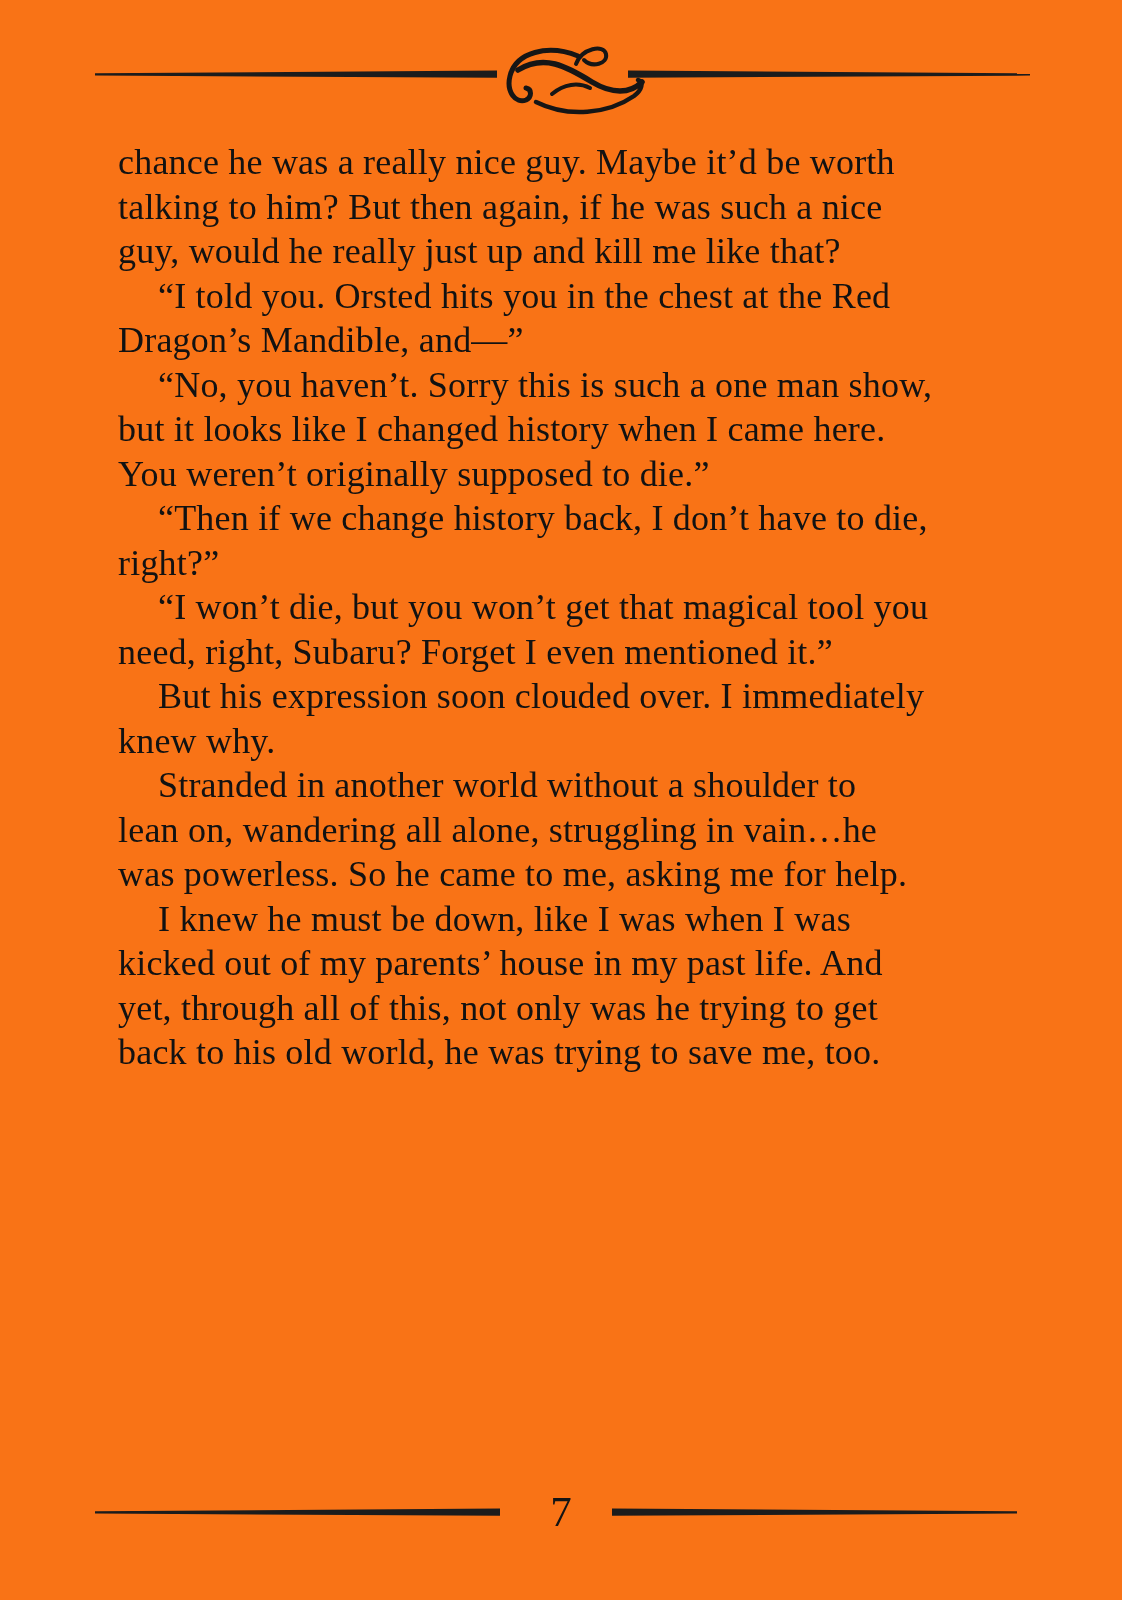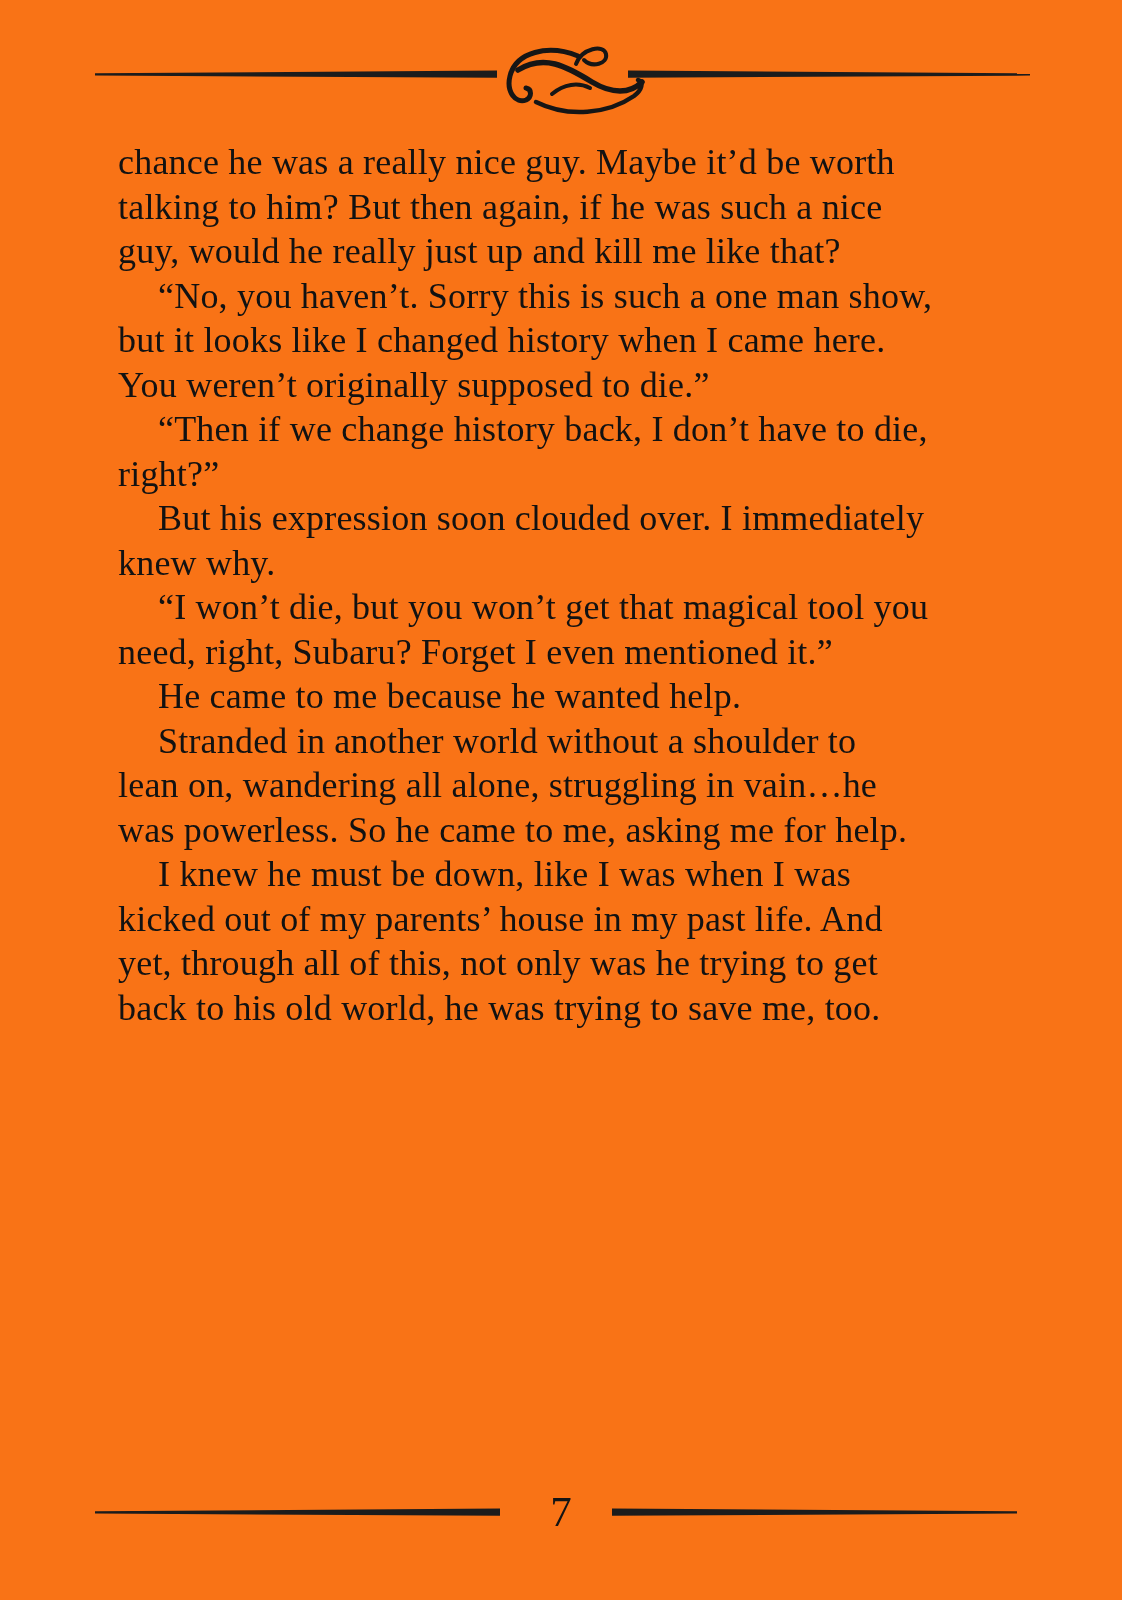--- a/index.html
+++ b/index.html
@@ -70,25 +70,25 @@
       <path d="M82,12 C52,0 20,8 14,32 C10,48 20,60 30,56 C36,53 36,45 30,44" stroke-width="5"></path>
       <path d="M22,26 C48,10 70,22 96,38 C116,50 134,50 146,38" stroke-width="5.5"></path>
       <path d="M80,20 C86,4 108,0 110,10 C112,20 96,24 88,16" stroke-width="4"></path>
       <path d="M56,50 C68,40 82,38 94,44" stroke-width="4"></path>
       <path d="M40,58 C72,74 112,70 138,52 C146,46 148,38 142,36" stroke-width="4.5"></path>
     </g>
   </svg>
 
   <div class="text-block">
       <div class="para">chance he was a really nice guy. Maybe it’d be worth<br>talking to him? But then again, if he was such a nice<br>guy, would he really just up and kill me like that?</div>
+      <div class="para indent">“I told you. Orsted hits you in the chest at the Red<br>Dragon’s Mandible, and—”</div>
       <div class="para indent">“No, you haven’t. Sorry this is such a one man show,<br>but it looks like I changed history when I came here.<br>You weren’t originally supposed to die.”</div>
       <div class="para indent">“Then if we change history back, I don’t have to die,<br>right?”</div>
+      <div class="para indent">“I won’t die, but you won’t get that magical tool you<br>need, right, Subaru? Forget I even mentioned it.”</div>
       <div class="para indent">But his expression soon clouded over. I immediately<br>knew why.</div>
-      <div class="para indent">“I won’t die, but you won’t get that magical tool you<br>need, right, Subaru? Forget I even mentioned it.”</div>
-      <div class="para indent">He came to me because he wanted help.</div>
       <div class="para indent">Stranded in another world without a shoulder to<br>lean on, wandering all alone, struggling in vain…he<br>was powerless. So he came to me, asking me for help.</div>
       <div class="para indent">I knew he must be down, like I was when I was<br>kicked out of my parents’ house in my past life. And<br>yet, through all of this, not only was he trying to get<br>back to his old world, he was trying to save me, too.</div>
     </div>
 
   <svg class="footer-svg" viewBox="0 0 1122 60" xmlns="http://www.w3.org/2000/svg" aria-hidden="true">
     <polygon points="95,28.3 500,25.5 500,32.8 95,30.6" fill="#1c1c1c"></polygon>
     <polygon points="612,25.5 1017,28.3 1017,30.6 612,32.8" fill="#1c1c1c"></polygon>
   </svg>
   <div class="page-number">7</div>
 

